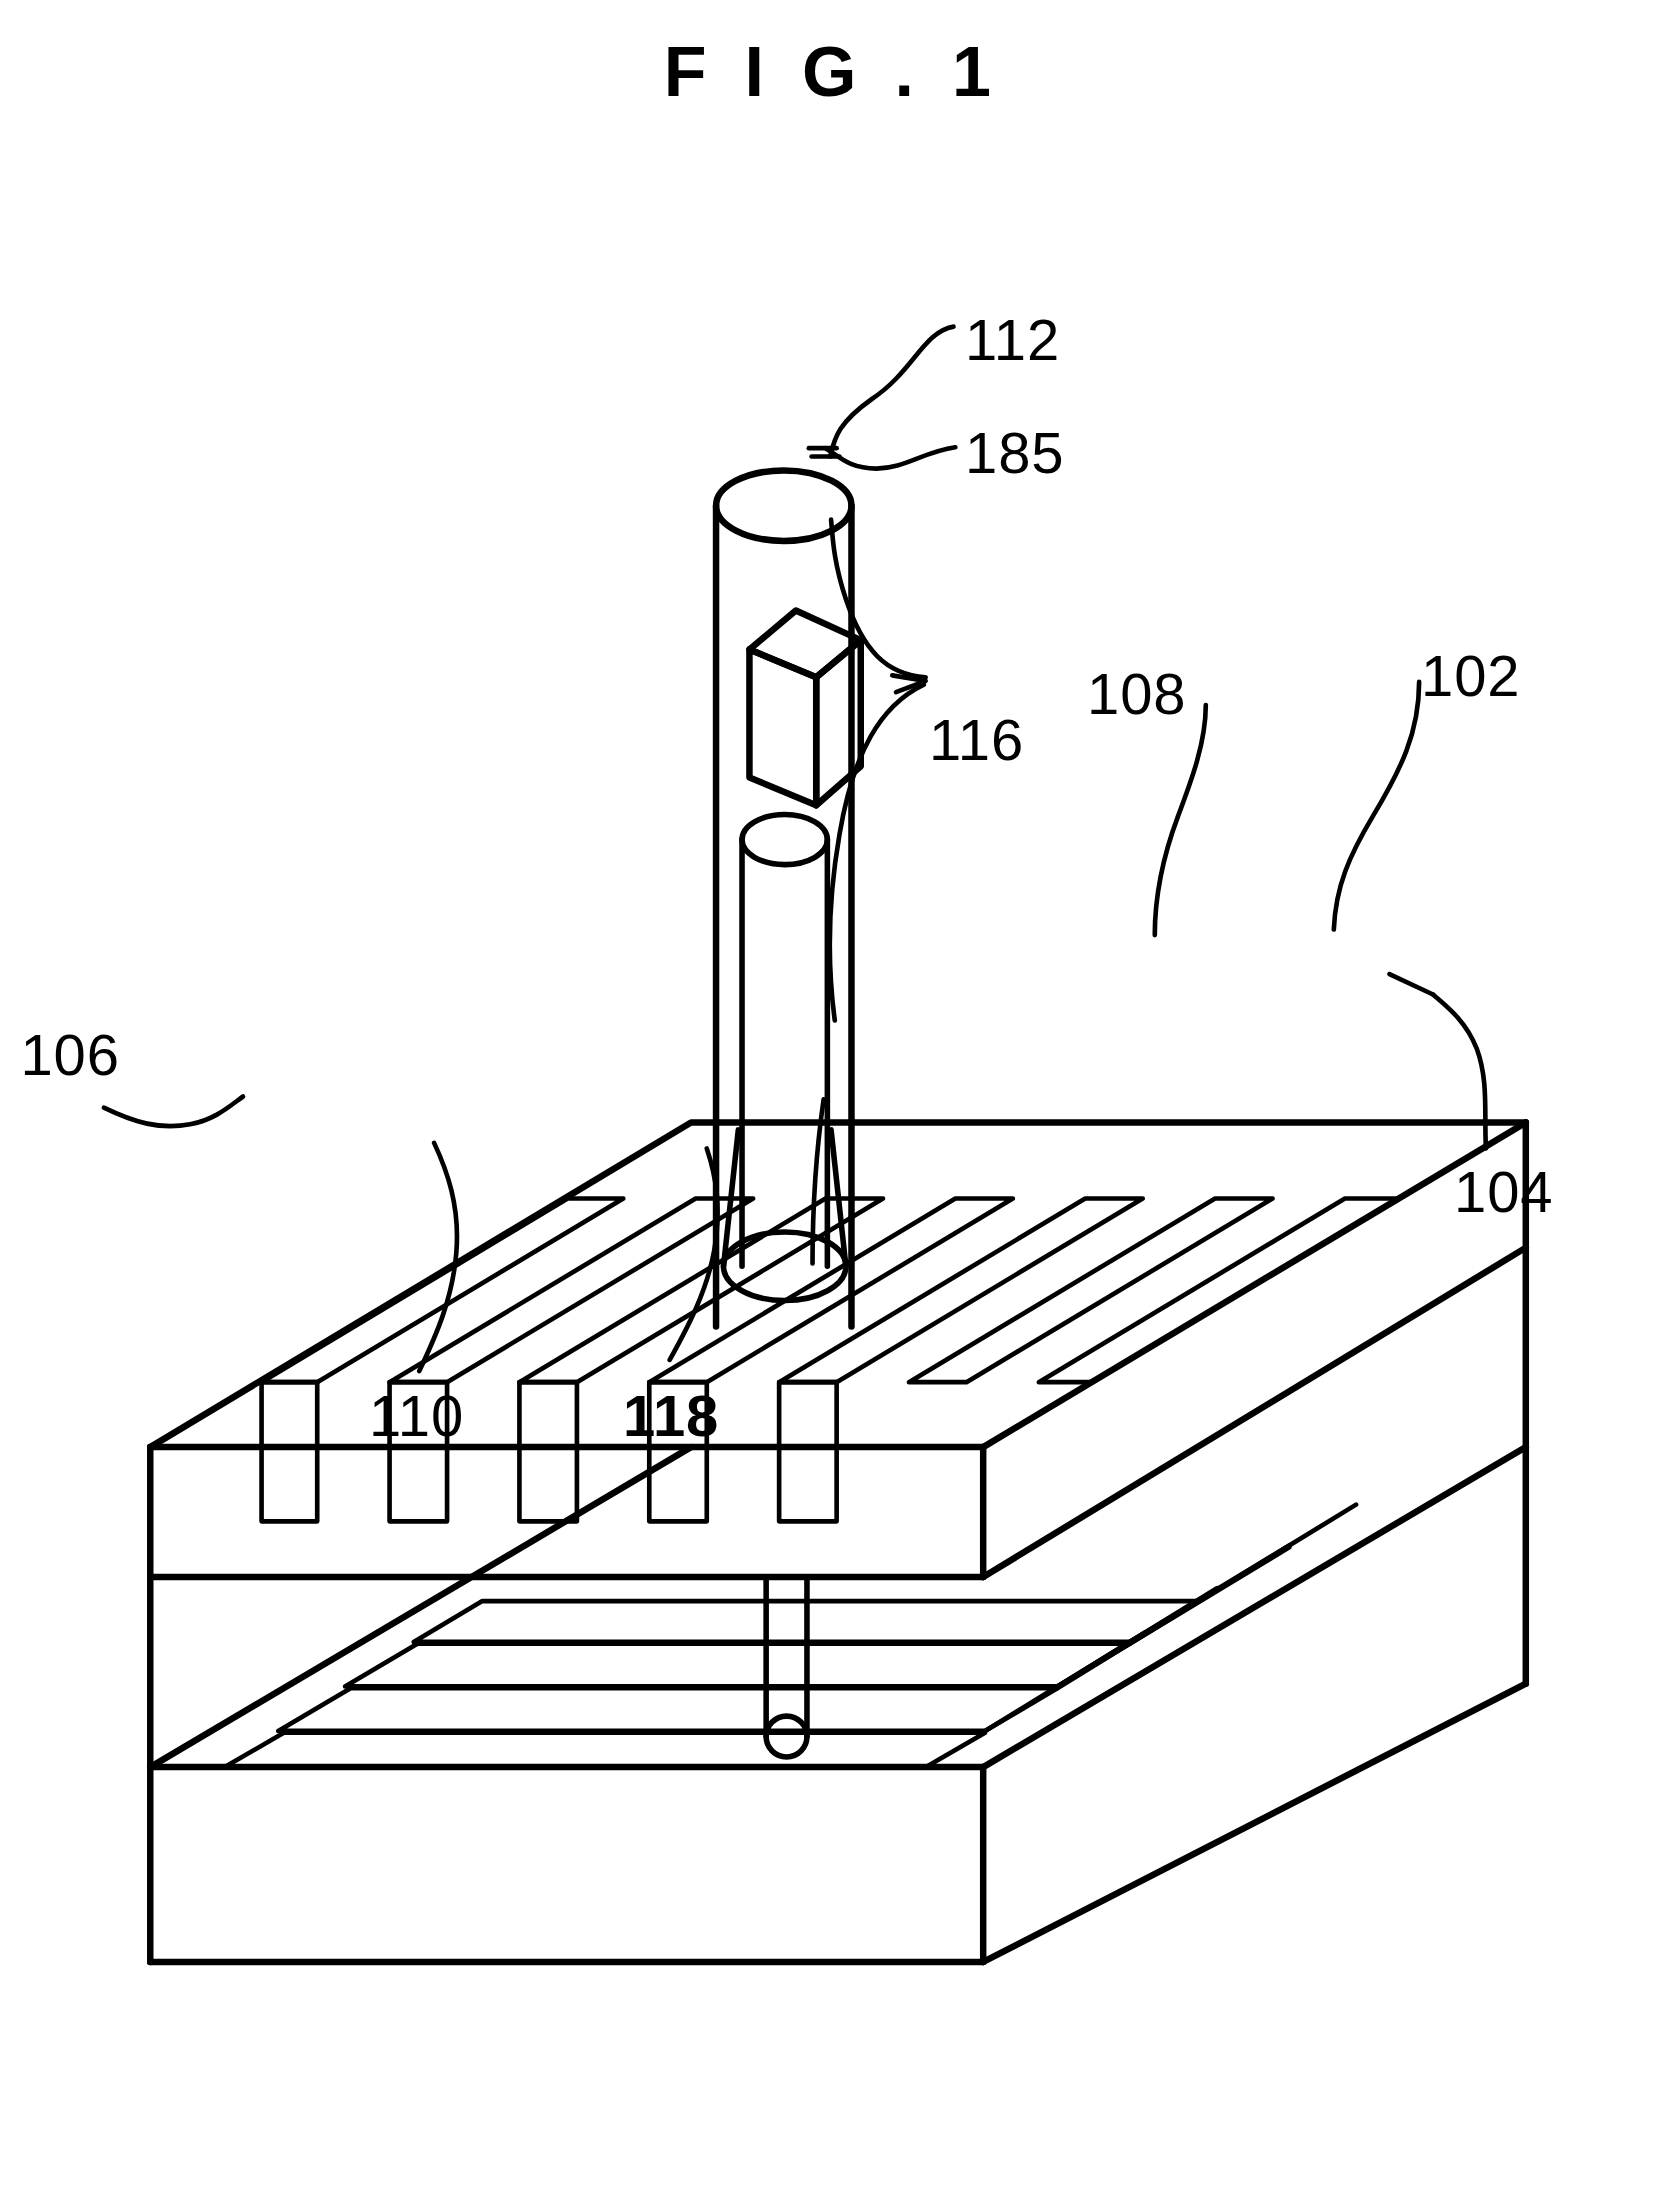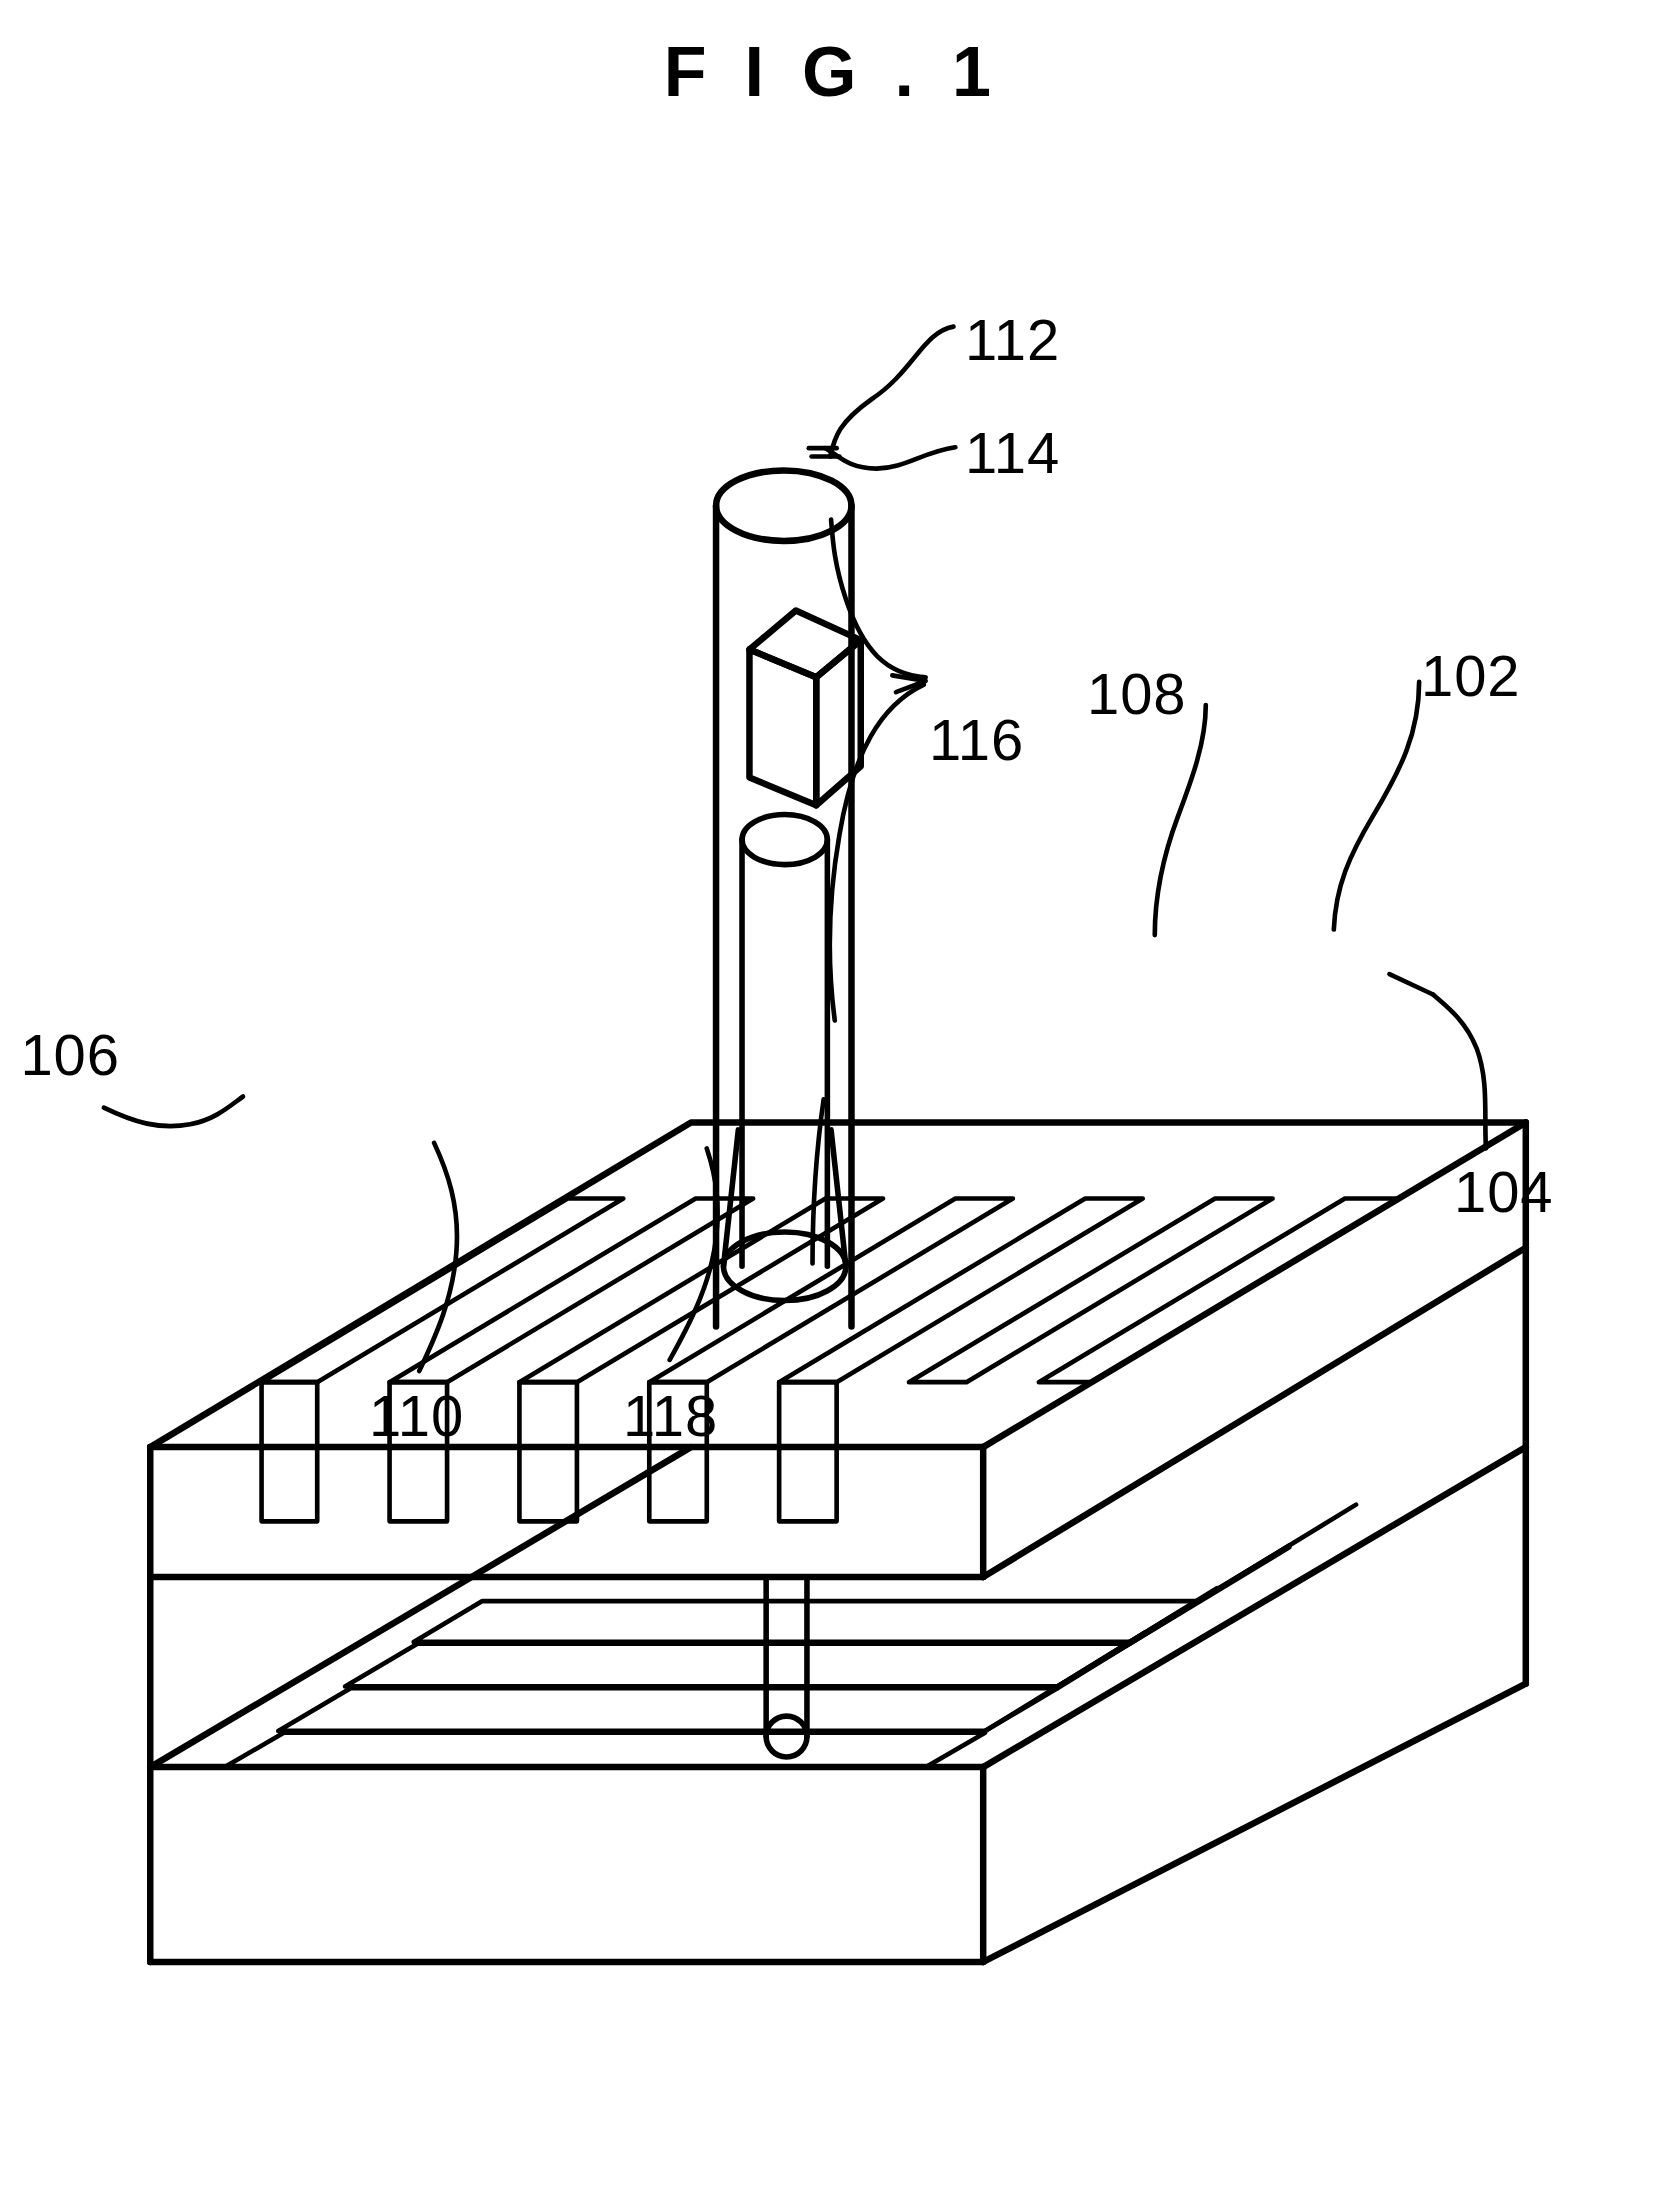--- a/index.html
+++ b/index.html
@@ -231,30 +231,30 @@
 
       <g stroke-width="5">
         <path d="M962,728 L998,734 L966,746"></path>
       </g>
 
     </g>
   </svg>
 
   <div class="ref-label" style="left:965px; top:306px;">112</div>
 
-  <div class="ref-label" style="left:965px; top:419px;">114</div>
+  <div class="ref-label" style="left:965px; top:419px;">185</div>
 
   <div class="ref-label" style="left:929px; top:666px;margin-top:40px;">116</div>
 
   <div class="ref-label" style="left:1087px; top:660px;">108</div>
 
   <div class="ref-label" style="left:1375px; top:642px;margin-left:46px;">102</div>
 
   <div class="ref-label" style="left:20.4px; top:1021px;">106</div>
 
   <div class="ref-label" style="left:1454px; top:1158px;">104</div>
 
   <div class="ref-label" style="left:369px; top:1382px;">110</div>
 
-  <div class="ref-label" style="left:623px; top:1382px;">118</div>
+  <div class="ref-label" style="left:623px; top:1382px;font-weight:bold;">118</div>
 
 </div>
 
 
 </body></html>

